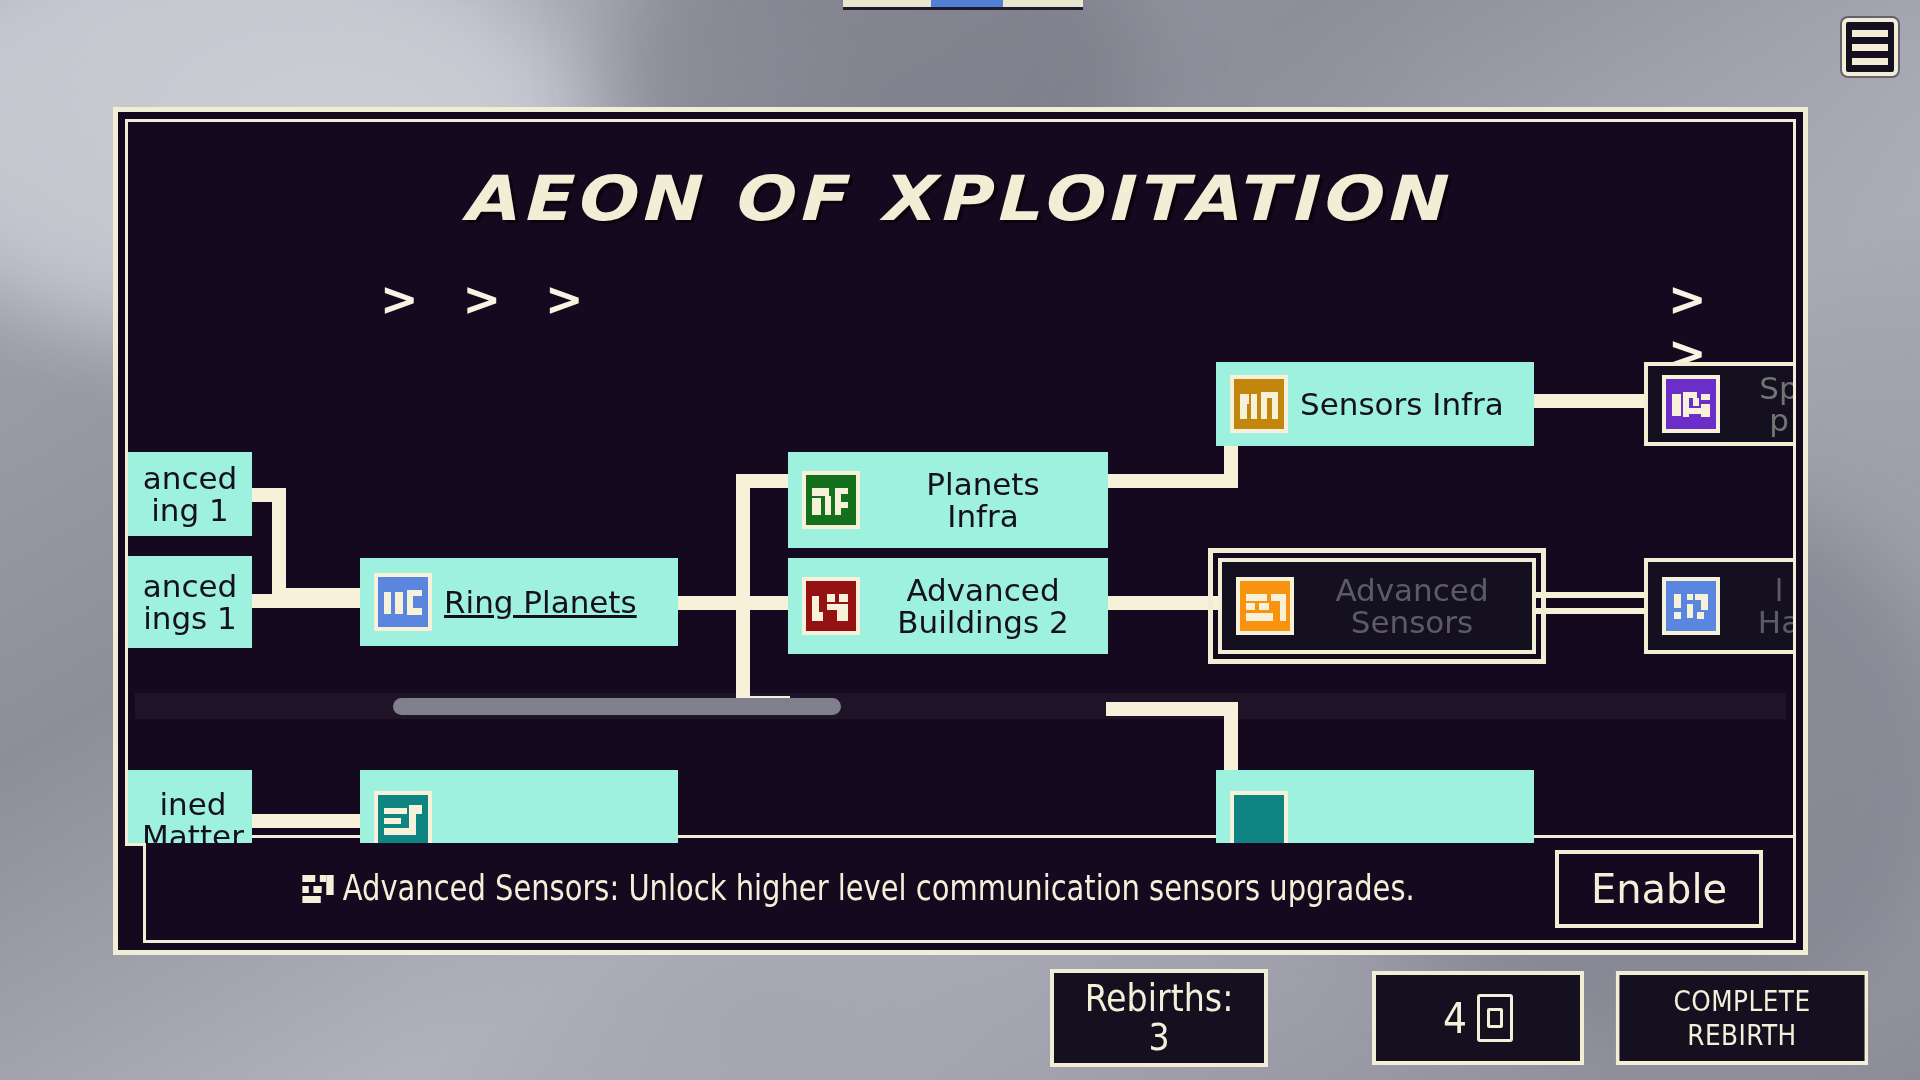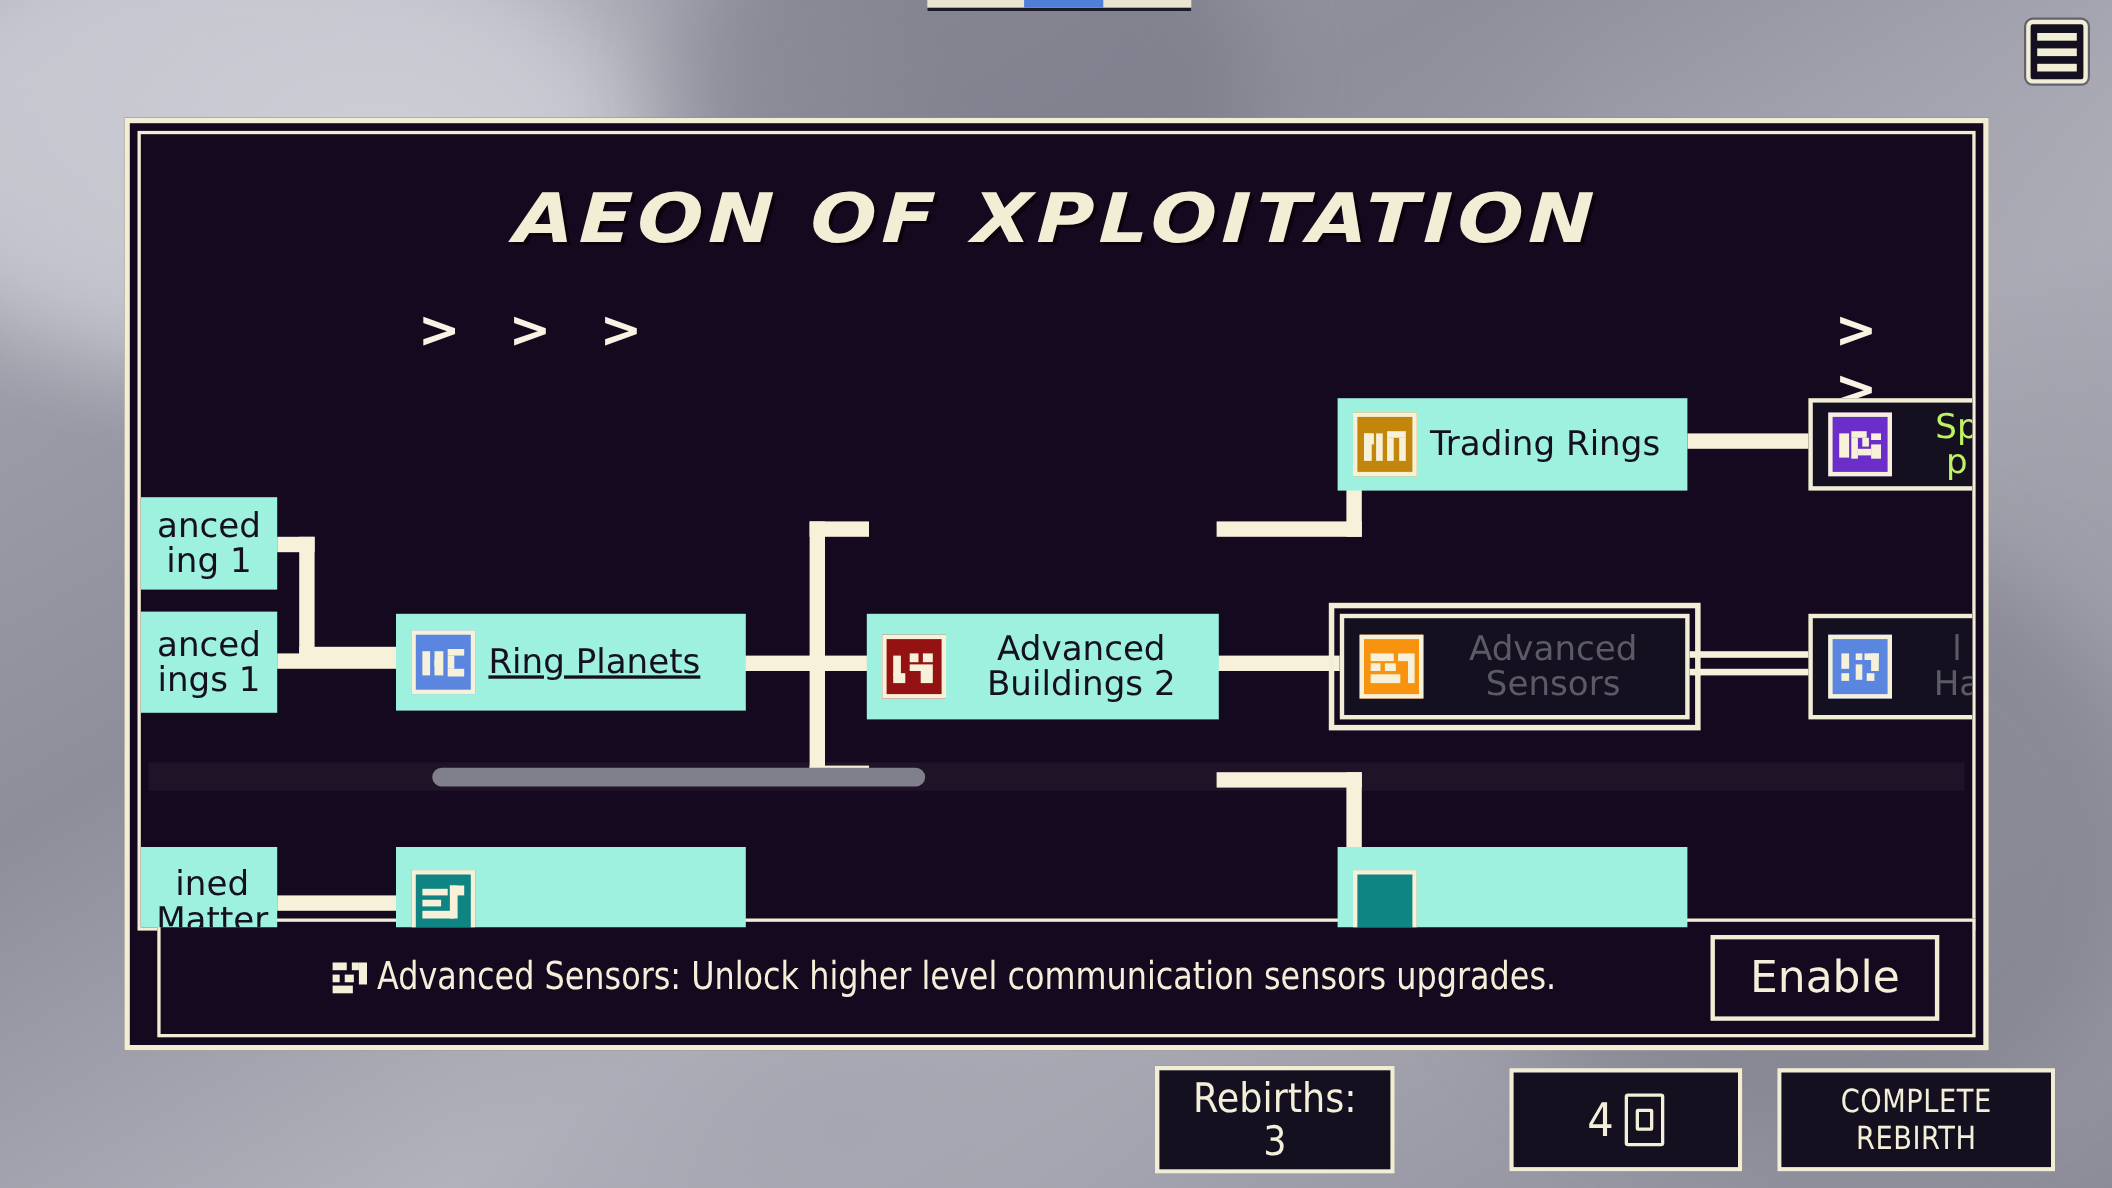--- a/index.html
+++ b/index.html
@@ -61,21 +61,21 @@
   
   .wire{ position:absolute; background:#f7f1da; }
 
   
   .node{
     position:absolute; display:flex; align-items:center; gap:12px;
     padding:0 14px; background:#9ef0df; color:#14101f;
     font-size:31px; line-height:1.04; font-family:"DejaVu Sans", sans-serif;
     z-index:4;
   }
-  .node.dark{ background:#14101f; color:#bef264; border:4px solid #f2eed6; }
+  .node.dark{ background:#14101f; color:#737373; border:4px solid #f2eed6; }
   .node.dark.locked{ color:#5d5a68; }
   .node.selected{ outline:5px solid #f2eed6; outline-offset:5px; }
   .node .lbl{ flex:1; text-align:center; white-space:pre-line; }
   .node.inline .lbl{ text-align:left; }
   .node .ico{
     flex:0 0 auto; width:58px; height:58px; border:4px solid #f7f1da;
     position:relative; image-rendering:pixelated;
   }
   .node .ico b{ position:absolute; background:#f7f1da; display:block; }
 
@@ -209,20 +209,32 @@
         </div>
         <div class="node" style="left: 232px; top: 648px; width: 318px; height: 100px;">
           <span class="ico" style="background: rgb(14, 133, 131);">
             <b style="left: 12.5%; top: 25%; width: 45.8333%; height: 12.5%;"></b>
             <b style="left: 12.5%; top: 45.8333%; width: 33.3333%; height: 12.5%;"></b>
             <b style="left: 12.5%; top: 66.6667%; width: 58.3333%; height: 12.5%;"></b>
             <b style="left: 62.5%; top: 20.8333%; width: 12.5%; height: 58.3333%;"></b>
             <b style="left: 62.5%; top: 20.8333%; width: 25%; height: 16.6667%;"></b>
           </span>
         </div>
+        <div class="node" style="left: 660px; top: 330px; width: 320px; height: 96px;">
+          <span class="ico" style="background: rgb(19, 112, 29);">
+            <b style="left: 12.5%; top: 25%; width: 33.3333%; height: 16.6667%;"></b>
+            <b style="left: 12.5%; top: 45.8333%; width: 16.6667%; height: 33.3333%;"></b>
+            <b style="left: 37.5%; top: 41.6667%; width: 12.5%; height: 37.5%;"></b>
+            <b style="left: 58.3333%; top: 25%; width: 12.5%; height: 54.1667%;"></b>
+            <b style="left: 58.3333%; top: 25%; width: 25%; height: 12.5%;"></b>
+            <b style="left: 58.3333%; top: 54.1667%; width: 25%; height: 12.5%;"></b>
+          </span>
+          <span class="lbl">Planets
+Infra</span>
+        </div>
         <div class="node" style="left: 660px; top: 436px; width: 320px; height: 96px;">
           <span class="ico" style="background: rgb(148, 18, 18);">
             <b style="left: 12.5%; top: 29.1667%; width: 12.5%; height: 37.5%;"></b>
             <b style="left: 12.5%; top: 62.5%; width: 20.8333%; height: 16.6667%;"></b>
             <b style="left: 41.6667%; top: 25%; width: 16.6667%; height: 16.6667%;"></b>
             <b style="left: 66.6667%; top: 25%; width: 16.6667%; height: 16.6667%;"></b>
             <b style="left: 41.6667%; top: 45.8333%; width: 41.6667%; height: 12.5%;"></b>
             <b style="left: 62.5%; top: 58.3333%; width: 20.8333%; height: 20.8333%;"></b>
           </span>
           <span class="lbl">Advanced
@@ -230,21 +242,21 @@
         </div>
         <div class="node inline" style="left: 1088px; top: 240px; width: 318px; height: 84px;">
           <span class="ico" style="background: rgb(194, 134, 12);">
             <b style="left: 12.5%; top: 29.1667%; width: 12.5%; height: 50%;"></b>
             <b style="left: 12.5%; top: 29.1667%; width: 16.6667%; height: 20.8333%;"></b>
             <b style="left: 33.3333%; top: 29.1667%; width: 12.5%; height: 50%;"></b>
             <b style="left: 54.1667%; top: 25%; width: 33.3333%; height: 12.5%;"></b>
             <b style="left: 54.1667%; top: 37.5%; width: 12.5%; height: 41.6667%;"></b>
             <b style="left: 75%; top: 37.5%; width: 12.5%; height: 41.6667%;"></b>
           </span>
-          <span class="lbl">Trading Rings</span>
+          <span class="lbl">Sensors Infra</span>
         </div>
         <div class="node dark locked selected" style="left: 1090px; top: 436px; width: 318px; height: 96px;">
           <span class="ico" style="background: rgb(247, 147, 14);">
             <b style="left: 12.5%; top: 25%; width: 41.6667%; height: 14.5833%;"></b>
             <b style="left: 62.5%; top: 25%; width: 16.6667%; height: 14.5833%;"></b>
             <b style="left: 79.1667%; top: 25%; width: 12.5%; height: 54.1667%;"></b>
             <b style="left: 12.5%; top: 43.75%; width: 16.6667%; height: 14.5833%;"></b>
             <b style="left: 37.5%; top: 43.75%; width: 20.8333%; height: 14.5833%;"></b>
             <b style="left: 12.5%; top: 64.5833%; width: 54.1667%; height: 14.5833%;"></b>
           </span>

